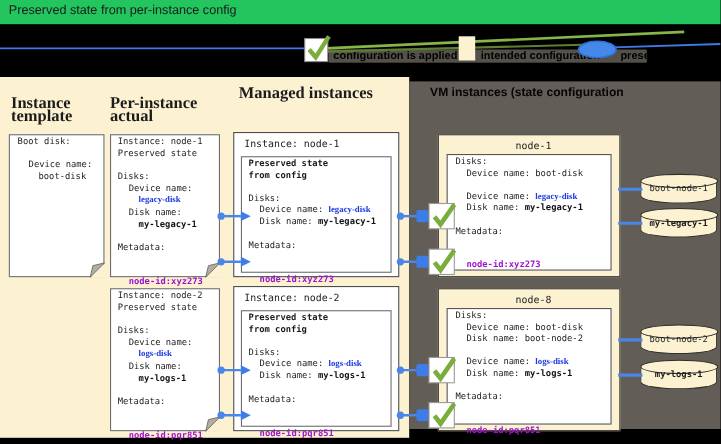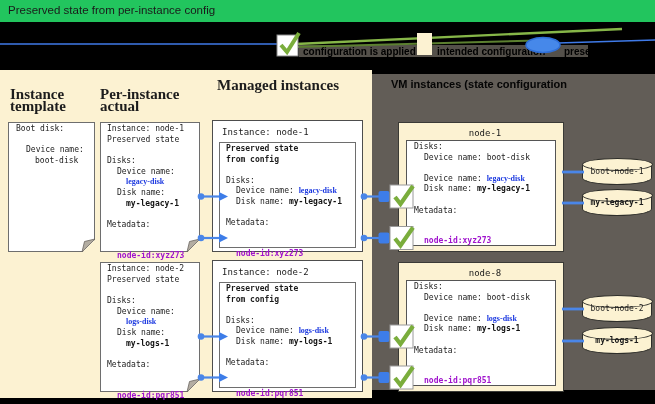--- a/index.html
+++ b/index.html
@@ -160,20 +160,21 @@
   </div>
 </div>
 
 <div class="vmbx" style="left:398px;top:262px;width:166px;height:130px;">
   <div class="vmtitle">node-8</div>
 </div>
 <div class="inbx" style="left:406px;top:280px;width:150px;height:106px;border-color:#555;">
   <div class="content">
     <div class="ln">Disks:</div>
     <div class="ln"><span class="i1">Device name: </span><span>boot-disk</span></div>
+    <div class="ln"><span class="i1">Disk name: </span><span>boot-node-2</span></div>
     <div class="ln"></div>
     <div class="ln"><span class="i1">Device name: </span><span class="blue">logs-disk</span></div>
     <div class="ln"><span class="i1">Disk name: </span><span class="bk">my-logs-1</span></div>
     <div class="ln"></div>
     <div class="ln">Metadata:</div>
     <div class="ln i1 purple">node-id:pqr851</div>
   </div>
 </div>
 
 <div class="cyl" style="left:582px;top:165px;">

